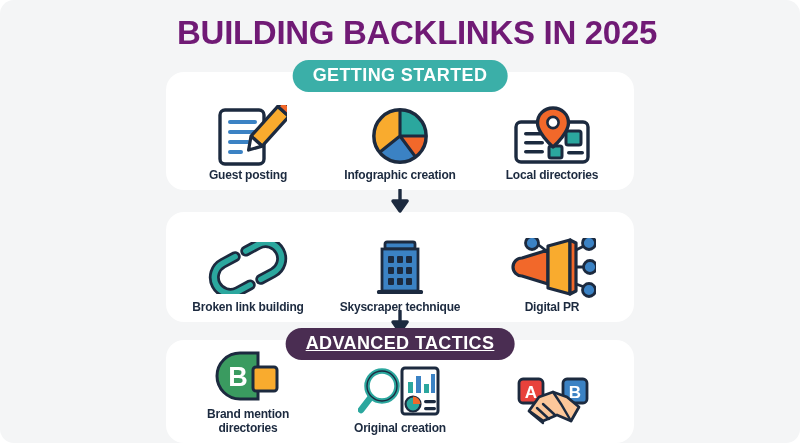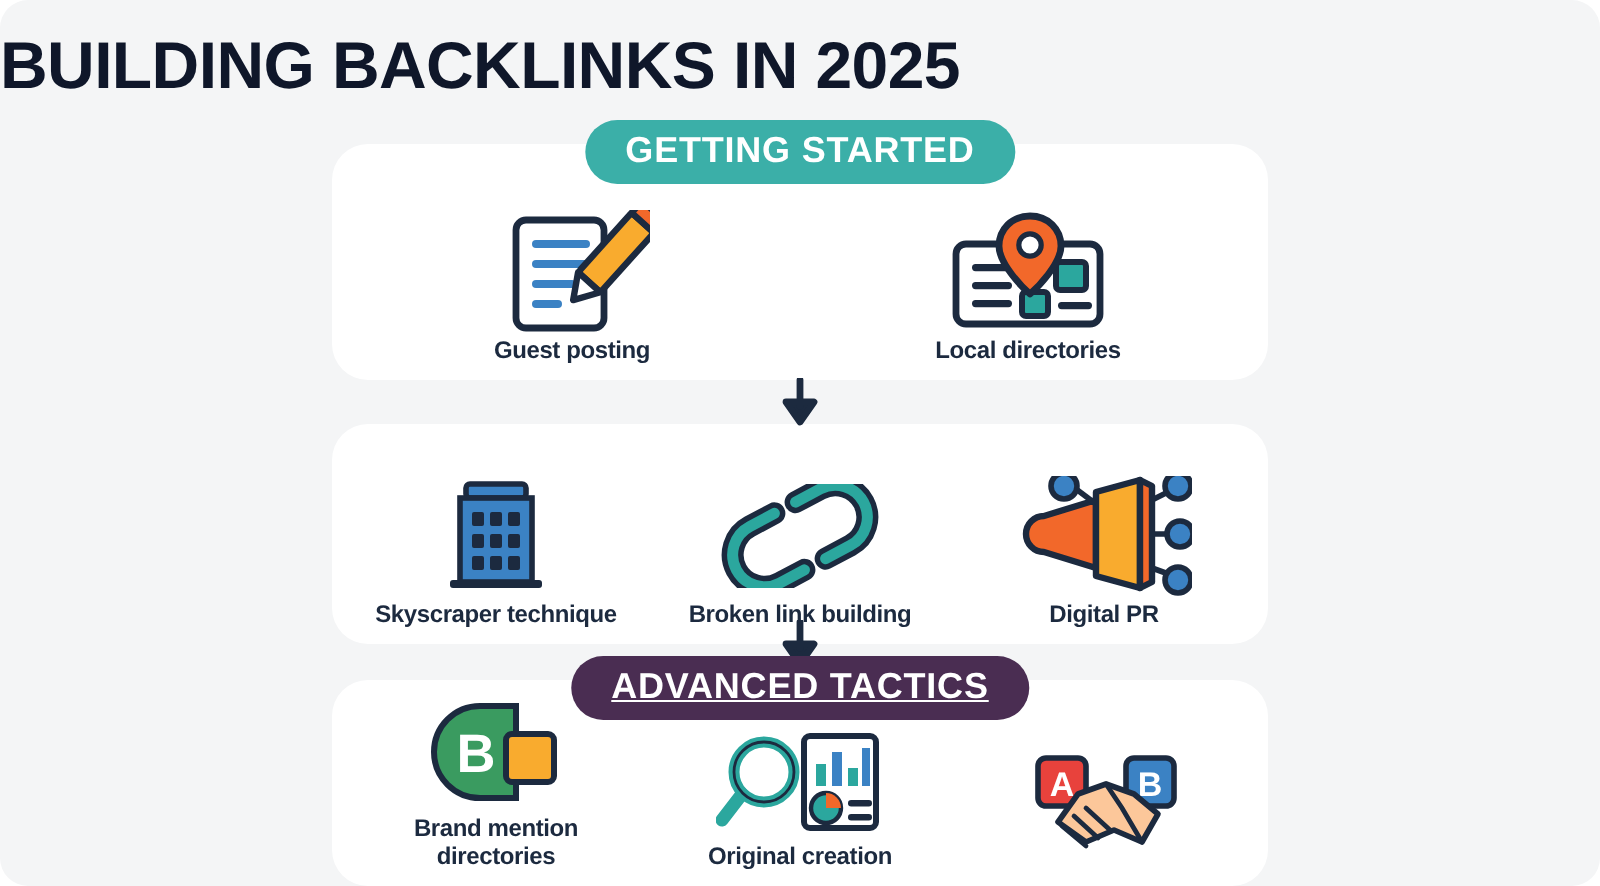--- a/index.html
+++ b/index.html
@@ -20,25 +20,25 @@
     background: #f4f5f6;
     border-radius: 14px;
     box-sizing: border-box;
     overflow: hidden;
   }
   #page-title {
     position: absolute;
     top: 14px;
     left: 0;
     width: 657px;
-    text-align: left;
+    text-align: right;
     font-size: 33px;
     font-weight: bold;
     letter-spacing: -0.3px;
-    color: #0f172a;
+    color: #701a75;
     font-family: "Liberation Sans", sans-serif;
   }
 
   .section {
     position: absolute;
     left: 166px;
     width: 468px;
     background: #ffffff;
     border-radius: 18px;
     box-sizing: border-box;
@@ -139,20 +139,33 @@
             <g transform="rotate(42 52 32)">
               <rect x="44" y="-2" width="15" height="40" rx="2" fill="#f9ab2e" stroke="#1c2a3f" stroke-width="3.2"></rect>
               <path d="M44 -2 L59 -2 L59 -10 L44 -10 Z" fill="#f2682a" stroke="#1c2a3f" stroke-width="3.2"></path>
               <path d="M44 38 L59 38 L51.5 50 Z" fill="#ffffff" stroke="#1c2a3f" stroke-width="3.2" stroke-linejoin="round"></path>
             </g>
           </svg>
         </div>
         <div class="item-label">Guest posting</div>
       </div>
 
+      <div class="item">
+        <div class="item-icon">
+          <svg width="64" height="62" viewBox="0 0 64 64">
+            <circle cx="32" cy="32" r="27" fill="#f9ab2e"></circle>
+            <path d="M32 32 L32 5 A27 27 0 0 1 59 32 Z" fill="#2ba79e"></path>
+            <path d="M32 32 L59 32 A27 27 0 0 1 48 53.5 Z" fill="#f2682a"></path>
+            <path d="M32 32 L48 53.5 A27 27 0 0 1 12 48 Z" fill="#3b82c4"></path>
+            <circle cx="32" cy="32" r="27" fill="none" stroke="#1c2a3f" stroke-width="3.6"></circle>
+            <path d="M32 32 L32 5 M32 32 L59 32 M32 32 L48 53.5 M32 32 L12 48" stroke="#1c2a3f" stroke-width="3.2" fill="none"></path>
+          </svg>
+        </div>
+        <div class="item-label">Infographic creation</div>
+      </div>
 
       <div class="item">
         <div class="item-icon">
           <svg width="84" height="62" viewBox="0 0 84 62">
             <rect x="6" y="17" width="72" height="40" rx="5" fill="#ffffff" stroke="#1c2a3f" stroke-width="3.4"></rect>
             <rect x="14" y="27" width="20" height="3.6" rx="1.8" fill="#1c2a3f"></rect>
             <rect x="14" y="36" width="20" height="3.6" rx="1.8" fill="#1c2a3f"></rect>
             <rect x="14" y="45" width="20" height="3.6" rx="1.8" fill="#1c2a3f"></rect>
             <rect x="56" y="26" width="15" height="14" rx="2" fill="#2ba79e" stroke="#1c2a3f" stroke-width="3"></rect>
             <rect x="39" y="41" width="13" height="12" rx="2" fill="#2ba79e" stroke="#1c2a3f" stroke-width="3"></rect>
@@ -169,20 +182,34 @@
 
   <div class="arrow" id="arrow-1">
     <svg width="22" height="24" viewBox="0 0 22 24">
       <path d="M11 1 L11 14 M4 12 L11 22 L18 12 Z" fill="#1c2a3f" stroke="#1c2a3f" stroke-width="3.4" stroke-linejoin="round" stroke-linecap="round"></path>
     </svg>
   </div>
 
 
   <div class="section" id="section-2">
     <div class="items">
+
+      <div class="item">
+        <div class="item-icon">
+          <svg width="88" height="52" viewBox="0 0 88 52">
+            <g transform="rotate(-28 44 26)">
+              <path d="M38 10 L24 10 A16 16 0 0 0 24 42 L38 42" fill="none" stroke="#1c2a3f" stroke-width="11" stroke-linecap="round"></path>
+              <path d="M38 10 L24 10 A16 16 0 0 0 24 42 L38 42" fill="none" stroke="#2ba79e" stroke-width="5.5" stroke-linecap="round"></path>
+              <path d="M50 10 L64 10 A16 16 0 0 1 64 42 L50 42" fill="none" stroke="#1c2a3f" stroke-width="11" stroke-linecap="round"></path>
+              <path d="M50 10 L64 10 A16 16 0 0 1 64 42 L50 42" fill="none" stroke="#2ba79e" stroke-width="5.5" stroke-linecap="round"></path>
+            </g>
+          </svg>
+        </div>
+        <div class="item-label">Broken link building</div>
+      </div>
 
       <div class="item">
         <div class="item-icon">
           <svg width="56" height="58" viewBox="0 0 56 58">
             <rect x="13" y="3" width="30" height="7" rx="2" fill="#3b82c4" stroke="#1c2a3f" stroke-width="2.8"></rect>
             <rect x="10" y="10" width="36" height="42" fill="#3b82c4" stroke="#1c2a3f" stroke-width="2.8"></rect>
             <rect x="5" y="51" width="46" height="4" rx="1.5" fill="#1c2a3f"></rect>
             <g fill="#1c2a3f">
               <rect x="16" y="17" width="6" height="7" rx="1"></rect>
               <rect x="25" y="17" width="6" height="7" rx="1"></rect>
@@ -194,34 +221,20 @@
               <rect x="25" y="39" width="6" height="7" rx="1"></rect>
               <rect x="34" y="39" width="6" height="7" rx="1"></rect>
             </g>
           </svg>
         </div>
         <div class="item-label">Skyscraper technique</div>
       </div>
 
       <div class="item">
         <div class="item-icon">
-          <svg width="88" height="52" viewBox="0 0 88 52">
-            <g transform="rotate(-28 44 26)">
-              <path d="M38 10 L24 10 A16 16 0 0 0 24 42 L38 42" fill="none" stroke="#1c2a3f" stroke-width="11" stroke-linecap="round"></path>
-              <path d="M38 10 L24 10 A16 16 0 0 0 24 42 L38 42" fill="none" stroke="#2ba79e" stroke-width="5.5" stroke-linecap="round"></path>
-              <path d="M50 10 L64 10 A16 16 0 0 1 64 42 L50 42" fill="none" stroke="#1c2a3f" stroke-width="11" stroke-linecap="round"></path>
-              <path d="M50 10 L64 10 A16 16 0 0 1 64 42 L50 42" fill="none" stroke="#2ba79e" stroke-width="5.5" stroke-linecap="round"></path>
-            </g>
-          </svg>
-        </div>
-        <div class="item-label">Broken link building</div>
-      </div>
-
-      <div class="item">
-        <div class="item-icon">
           <svg width="88" height="60" viewBox="0 0 88 60">
             <path d="M50 34 L58 34 L62 50 L52 50 Z" fill="#f2682a" stroke="#1c2a3f" stroke-width="3"></path>
             <path d="M14 20 L40 12 L40 46 L14 38 A9 9 0 0 1 14 20 Z" fill="#f2682a" stroke="#1c2a3f" stroke-width="3.2" stroke-linejoin="round"></path>
             <path d="M40 8 L62 2 L62 56 L40 50 Z" fill="#f9ab2e" stroke="#1c2a3f" stroke-width="3.2" stroke-linejoin="round"></path>
             <path d="M62 2 L68 5 L68 53 L62 56 Z" fill="#f2682a" stroke="#1c2a3f" stroke-width="3.2" stroke-linejoin="round"></path>
             <path d="M68 12 L78 7 M68 29 L80 29 M68 46 L79 50" stroke="#1c2a3f" stroke-width="2.8"></path>
             <path d="M40 14 L28 5" stroke="#1c2a3f" stroke-width="2.8"></path>
             <circle cx="24" cy="5" r="6.5" fill="#3b82c4" stroke="#1c2a3f" stroke-width="2.8"></circle>
             <circle cx="81" cy="5" r="6.5" fill="#3b82c4" stroke="#1c2a3f" stroke-width="2.8"></circle>
             <circle cx="82" cy="29" r="6.5" fill="#3b82c4" stroke="#1c2a3f" stroke-width="2.8"></circle>

